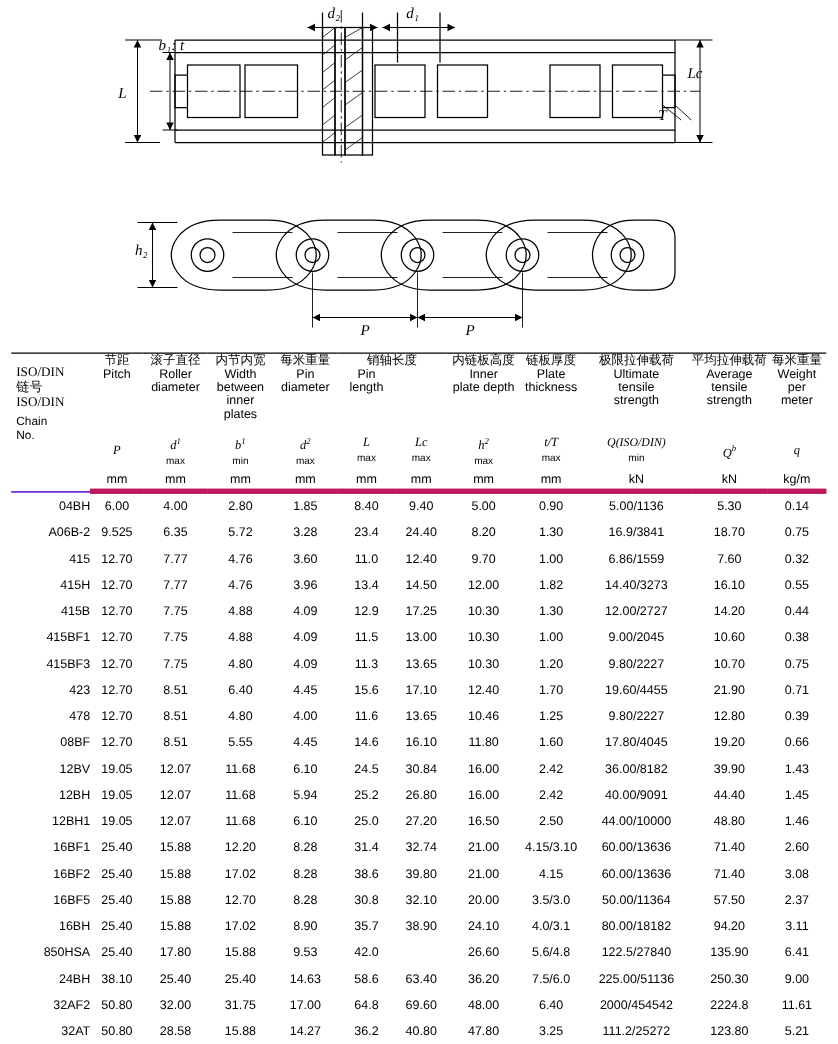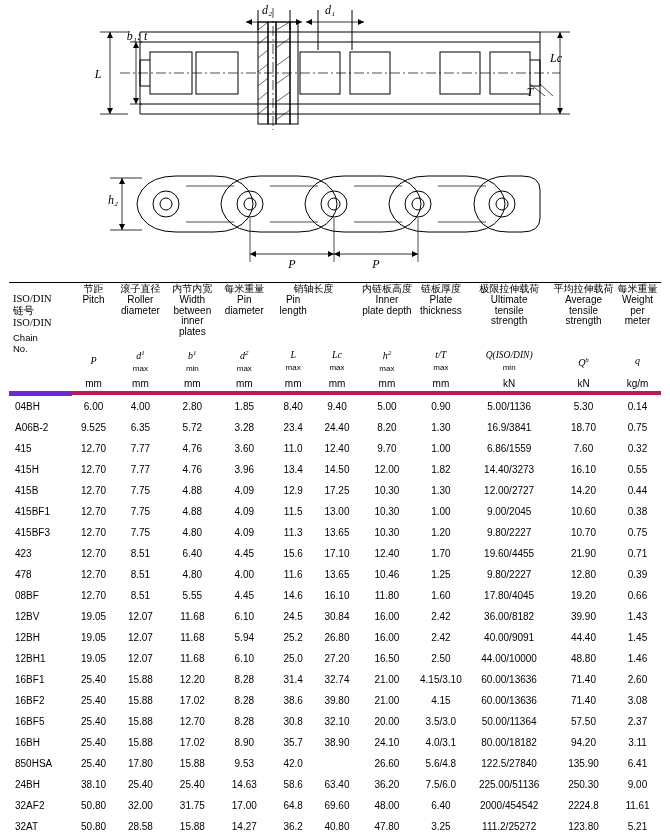--- a/index.html
+++ b/index.html
@@ -82,21 +82,21 @@
   }
   .rule-top td { border-top: 1px solid #000; }
   .rule-bot td { border-bottom: 4px solid #be185d; }
 
   tbody tr td {
     height: 21px;
     font-size: 10.5px;
     line-height: 21px;
   }
   tbody tr td.model {
-    text-align: left;
+    text-align: right;
     padding-left: 6px;
   }
   .colgrp-left { text-align: left; }
   .sup { font-size: 7px; vertical-align: super; }
 </style>
 </head>
 <body>
 
 <div class="page">
 
@@ -253,21 +253,21 @@
       <col style="width:46px">
       <col style="width:40px">
       <col style="width:58px">
       <col style="width:48px">
       <col style="width:86px">
       <col style="width:60px">
       <col style="width:46px">
     </colgroup>
     <thead>
       <tr class="rule-top">
-        <td rowspan="4" style="vertical-align:top;border-bottom:5px solid #6d28d9;">
+        <td rowspan="4" style="vertical-align:top;border-bottom:1px solid #6d28d9;">
           <div class="hdr-cn colgrp-left" style="padding-left:4px;padding-top:10px">
             <div>ISO/DIN</div>
             <div>链号</div>
             <div>ISO/DIN</div>
           </div>
           <div class="hdr-en colgrp-left" style="padding-left:4px;padding-top:4px">
             <div>Chain</div>
             <div>No.</div>
           </div>
         </td>

